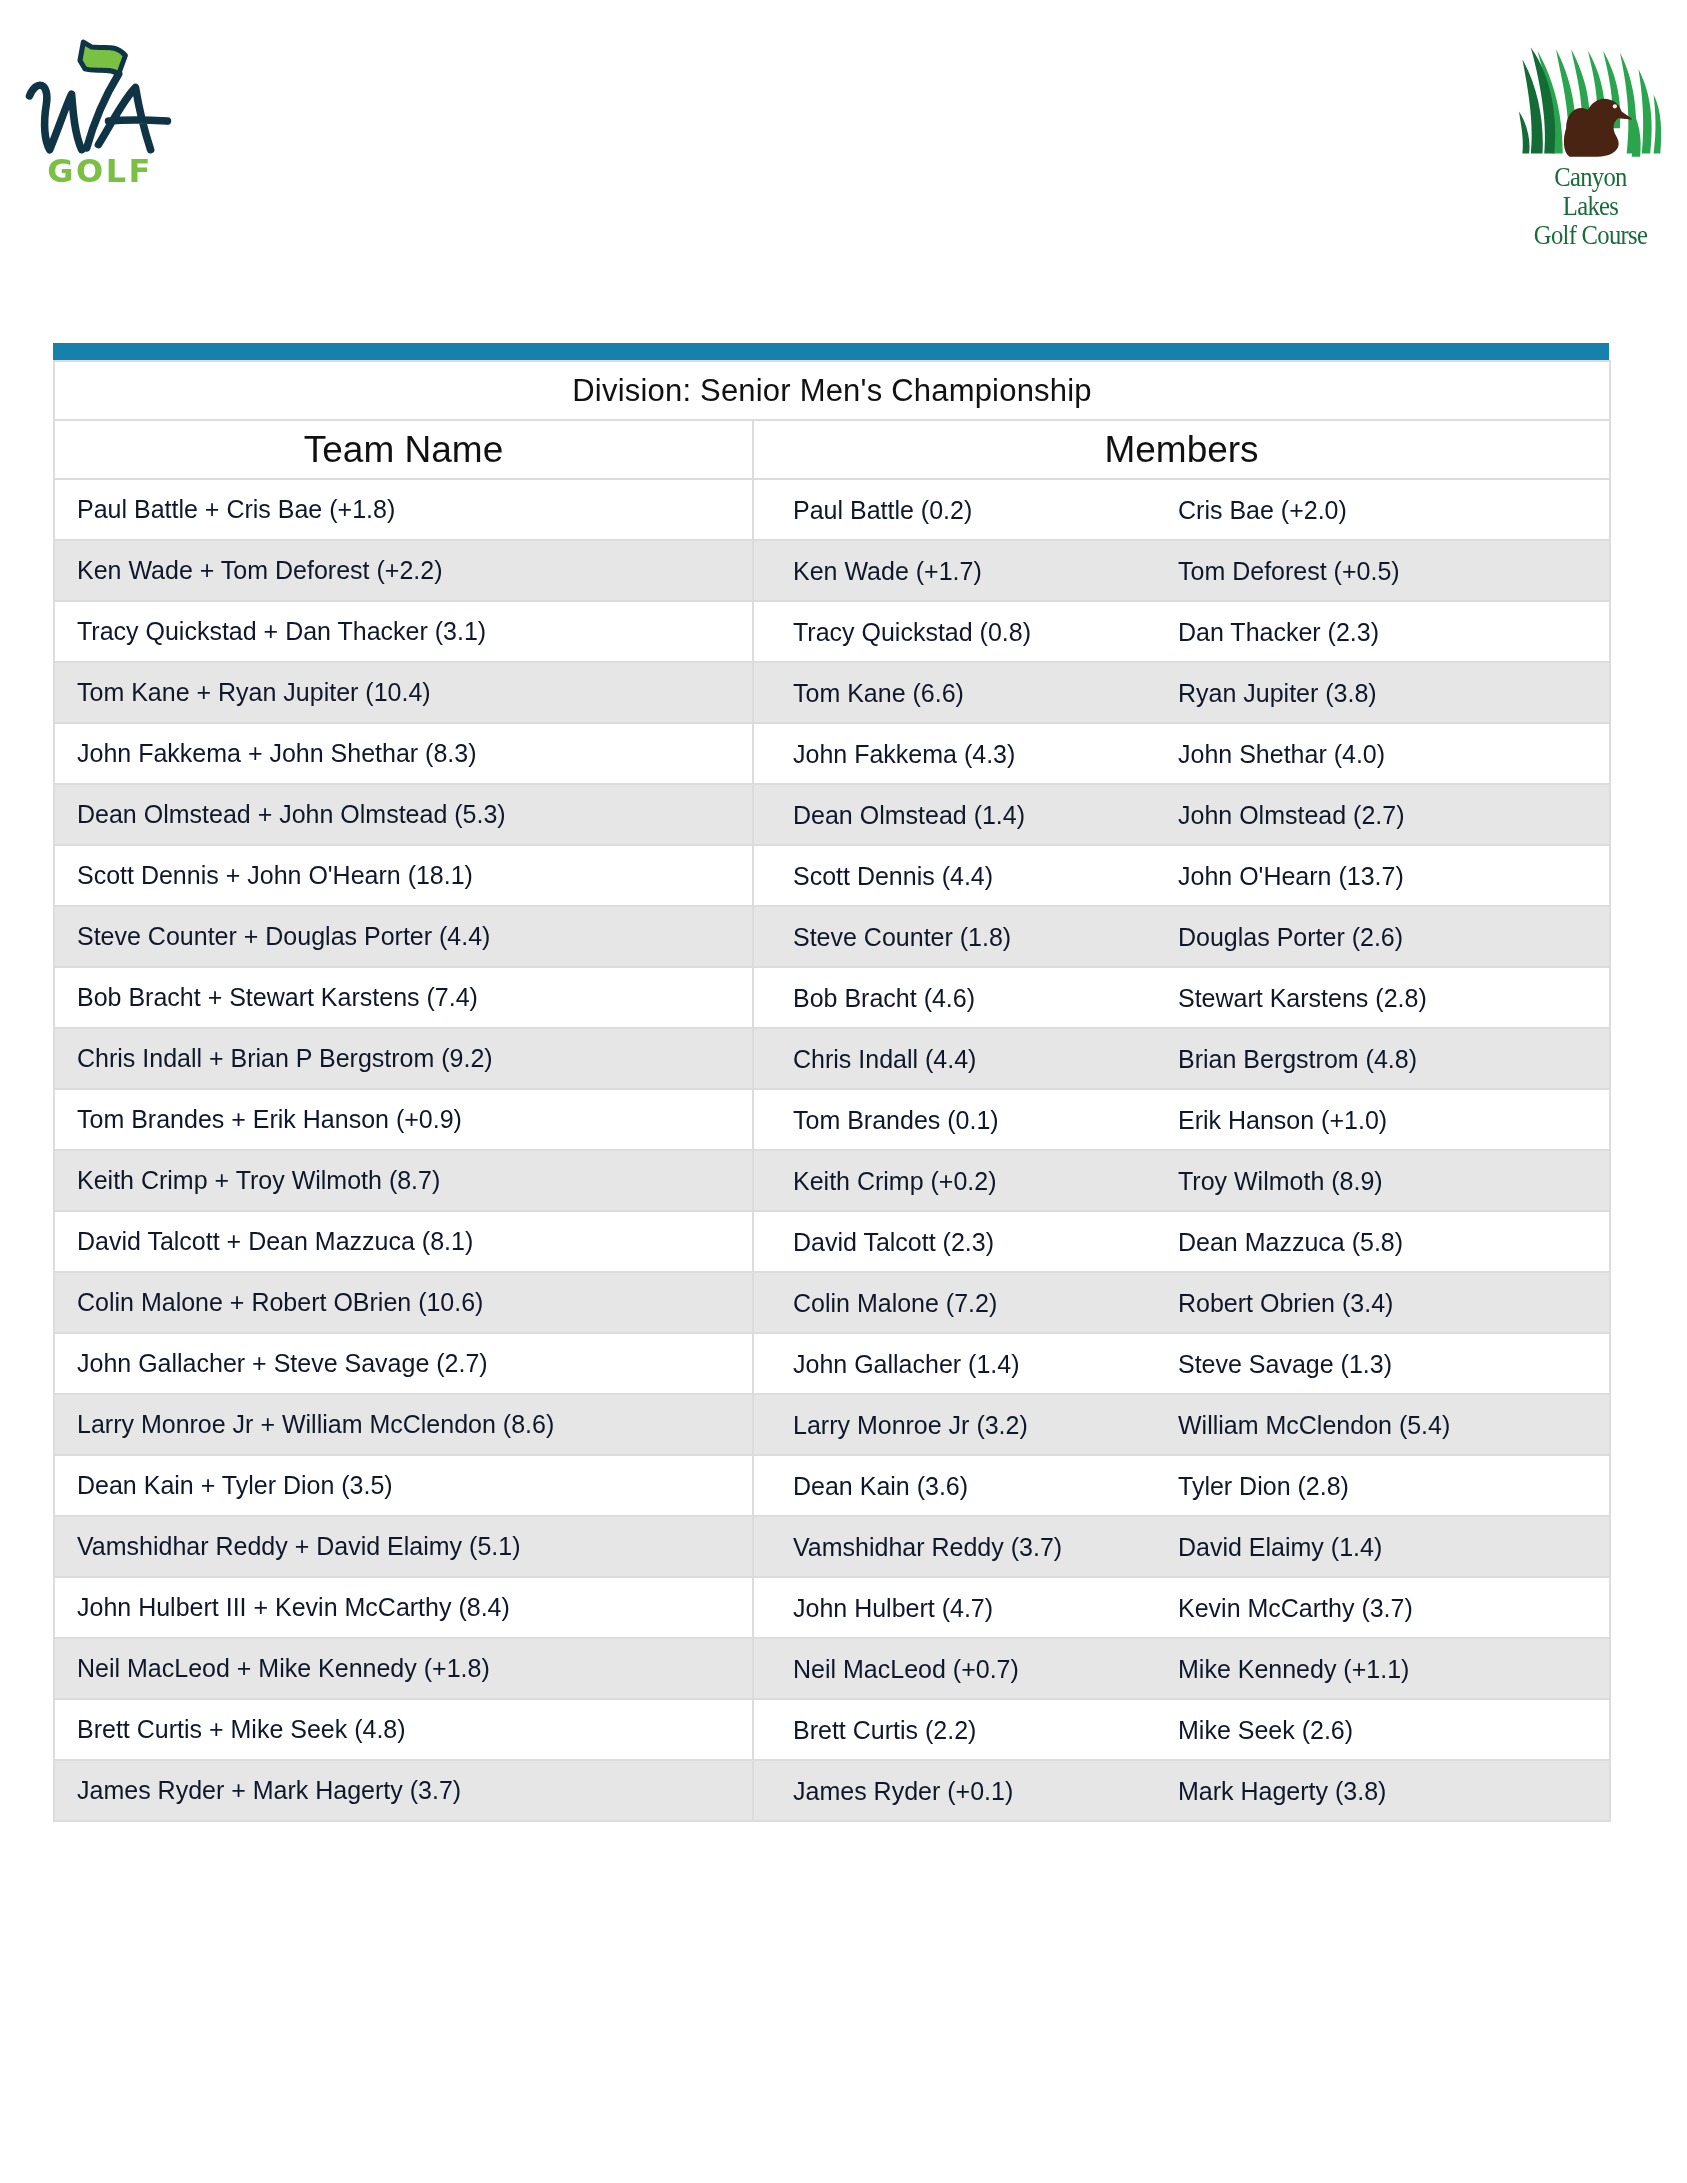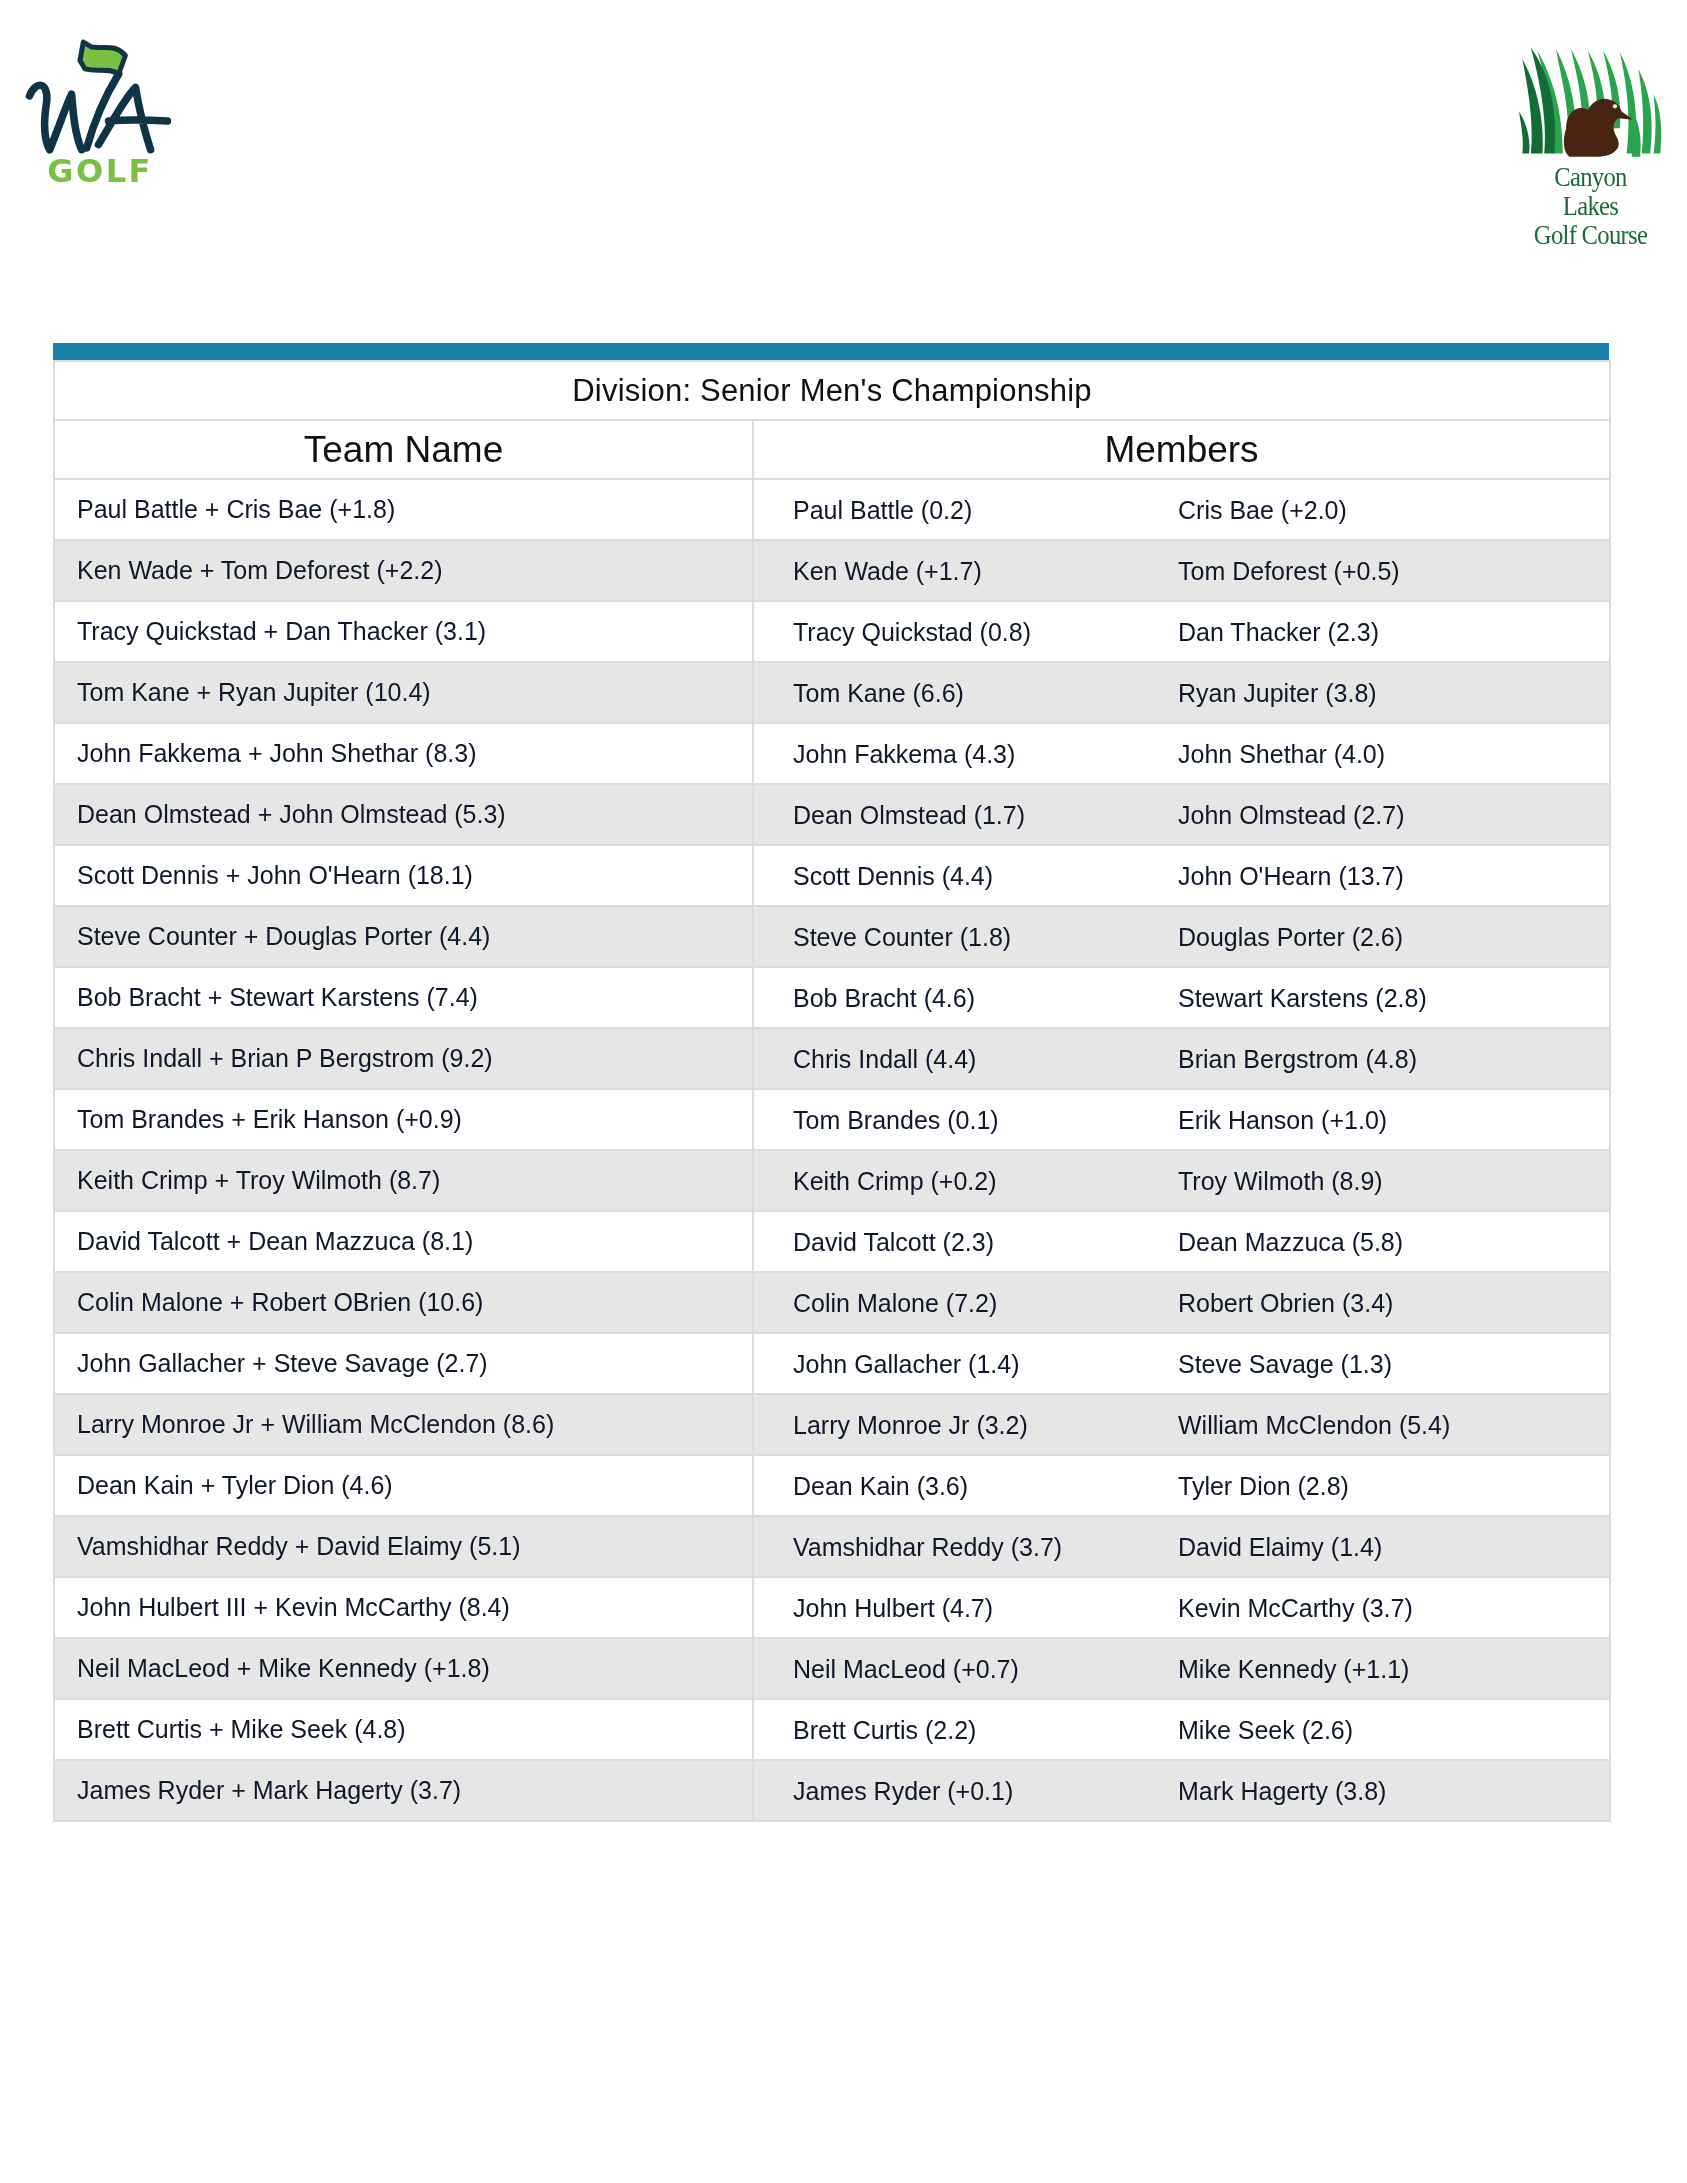--- a/index.html
+++ b/index.html
@@ -128,21 +128,21 @@
     <td class="team-cell">John Fakkema + John Shethar (8.3)</td>
     <td class="members-cell">
       <span class="m1">John Fakkema (4.3)</span>
       <span class="m2">John Shethar (4.0)</span>
     </td>
   </tr>
 
   <tr class="data-row">
     <td class="team-cell">Dean Olmstead + John Olmstead (5.3)</td>
     <td class="members-cell">
-      <span class="m1">Dean Olmstead (1.7)</span>
+      <span class="m1">Dean Olmstead (1.4)</span>
       <span class="m2">John Olmstead (2.7)</span>
     </td>
   </tr>
 
   <tr class="data-row">
     <td class="team-cell">Scott Dennis + John O'Hearn (18.1)</td>
     <td class="members-cell">
       <span class="m1">Scott Dennis (4.4)</span>
       <span class="m2">John O'Hearn (13.7)</span>
     </td>
@@ -215,21 +215,21 @@
 
   <tr class="data-row">
     <td class="team-cell">Larry Monroe Jr + William McClendon (8.6)</td>
     <td class="members-cell">
       <span class="m1">Larry Monroe Jr (3.2)</span>
       <span class="m2">William McClendon (5.4)</span>
     </td>
   </tr>
 
   <tr class="data-row">
-    <td class="team-cell">Dean Kain + Tyler Dion (4.6)</td>
+    <td class="team-cell">Dean Kain + Tyler Dion (3.5)</td>
     <td class="members-cell">
       <span class="m1">Dean Kain (3.6)</span>
       <span class="m2">Tyler Dion (2.8)</span>
     </td>
   </tr>
 
   <tr class="data-row">
     <td class="team-cell">Vamshidhar Reddy + David Elaimy (5.1)</td>
     <td class="members-cell">
       <span class="m1">Vamshidhar Reddy (3.7)</span>

